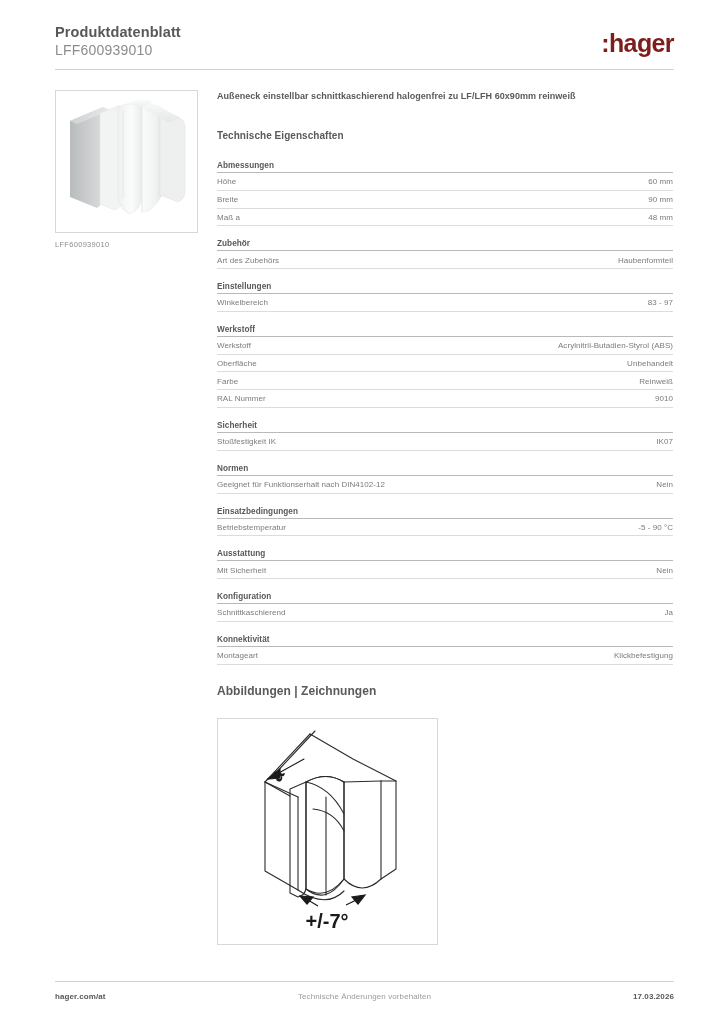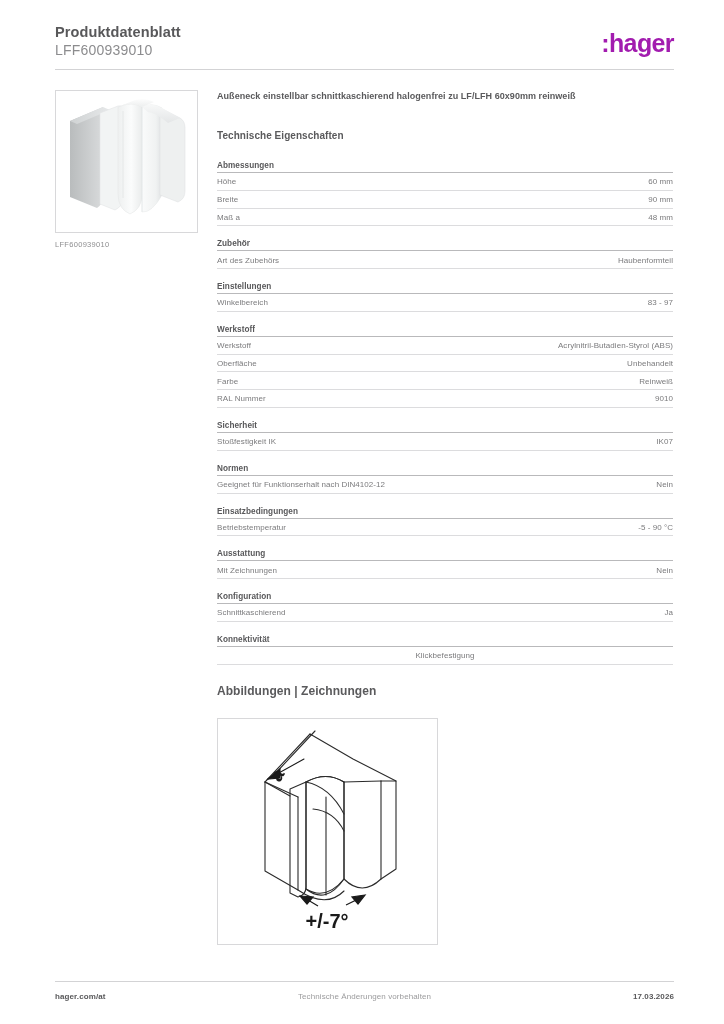--- a/index.html
+++ b/index.html
@@ -121,21 +121,21 @@
   .spec-group-title {
     font-size: 8.2px;
     font-weight: bold;
     color: #58585a;
     letter-spacing: 0.05px;
     padding-bottom: 2px;
     border-bottom: 1px solid #b9b9bb;
   }
   .spec-row {
     display: flex;
-    justify-content: center;
+    justify-content: space-between;
     align-items: baseline;
     font-size: 8px;
     color: #7b7b7d;
     padding: 4.2px 0 3.6px 0;
     border-bottom: 1px solid #dcdcde;
     letter-spacing: 0.05px;
   }
   .spec-label {
     flex: 1 1 auto;
     padding-right: 12px;
@@ -213,21 +213,21 @@
   }
 </style>
 </head>
 <body>
 
 <div class="page">
 
   <div class="header">
     <div class="header-title">Produktdatenblatt</div>
     <div class="header-subtitle">LFF600939010</div>
-    <div class="logo" style="color: #a21caf;">:hager</div>
+    <div class="logo" style="color: #7f1d1d;">:hager</div>
   </div>
   <div class="header-rule"></div>
 
   <div class="product-figure">
     <div class="product-image-box">
       <svg width="141" height="141" viewBox="0 0 141 141">
         <defs>
           <linearGradient id="gLeft" x1="0" y1="0" x2="1" y2="0">
             <stop offset="0%" stop-color="#b9bcbd"></stop>
             <stop offset="100%" stop-color="#d9dbdc"></stop>
@@ -349,34 +349,35 @@
         <div class="spec-group">
           <div class="spec-group-title">Einsatzbedingungen</div>
           <div class="spec-row">
             <span class="spec-label">Betriebstemperatur</span>
             <span class="spec-value">-5 - 90 °C</span>
           </div>
         </div>
         <div class="spec-group">
           <div class="spec-group-title">Ausstattung</div>
           <div class="spec-row">
-            <span class="spec-label">Mit Zeichnungen</span>
+            <span class="spec-label">Mit Sicherheit</span>
             <span class="spec-value">Nein</span>
           </div>
         </div>
         <div class="spec-group">
           <div class="spec-group-title">Konfiguration</div>
           <div class="spec-row">
             <span class="spec-label">Schnittkaschierend</span>
             <span class="spec-value">Ja</span>
           </div>
         </div>
         <div class="spec-group">
           <div class="spec-group-title">Konnektivität</div>
           <div class="spec-row">
+            <span class="spec-label">Montageart</span>
             <span class="spec-value">Klickbefestigung</span>
           </div>
         </div>
       </div>
 
     <div class="drawing-section">
       <div class="drawing-title">Abbildungen | Zeichnungen</div>
       <div class="drawing-box">
         <svg width="219" height="225" viewBox="0 0 219 225">
           <rect x="0" y="0" width="219" height="225" fill="#ffffff"></rect>

